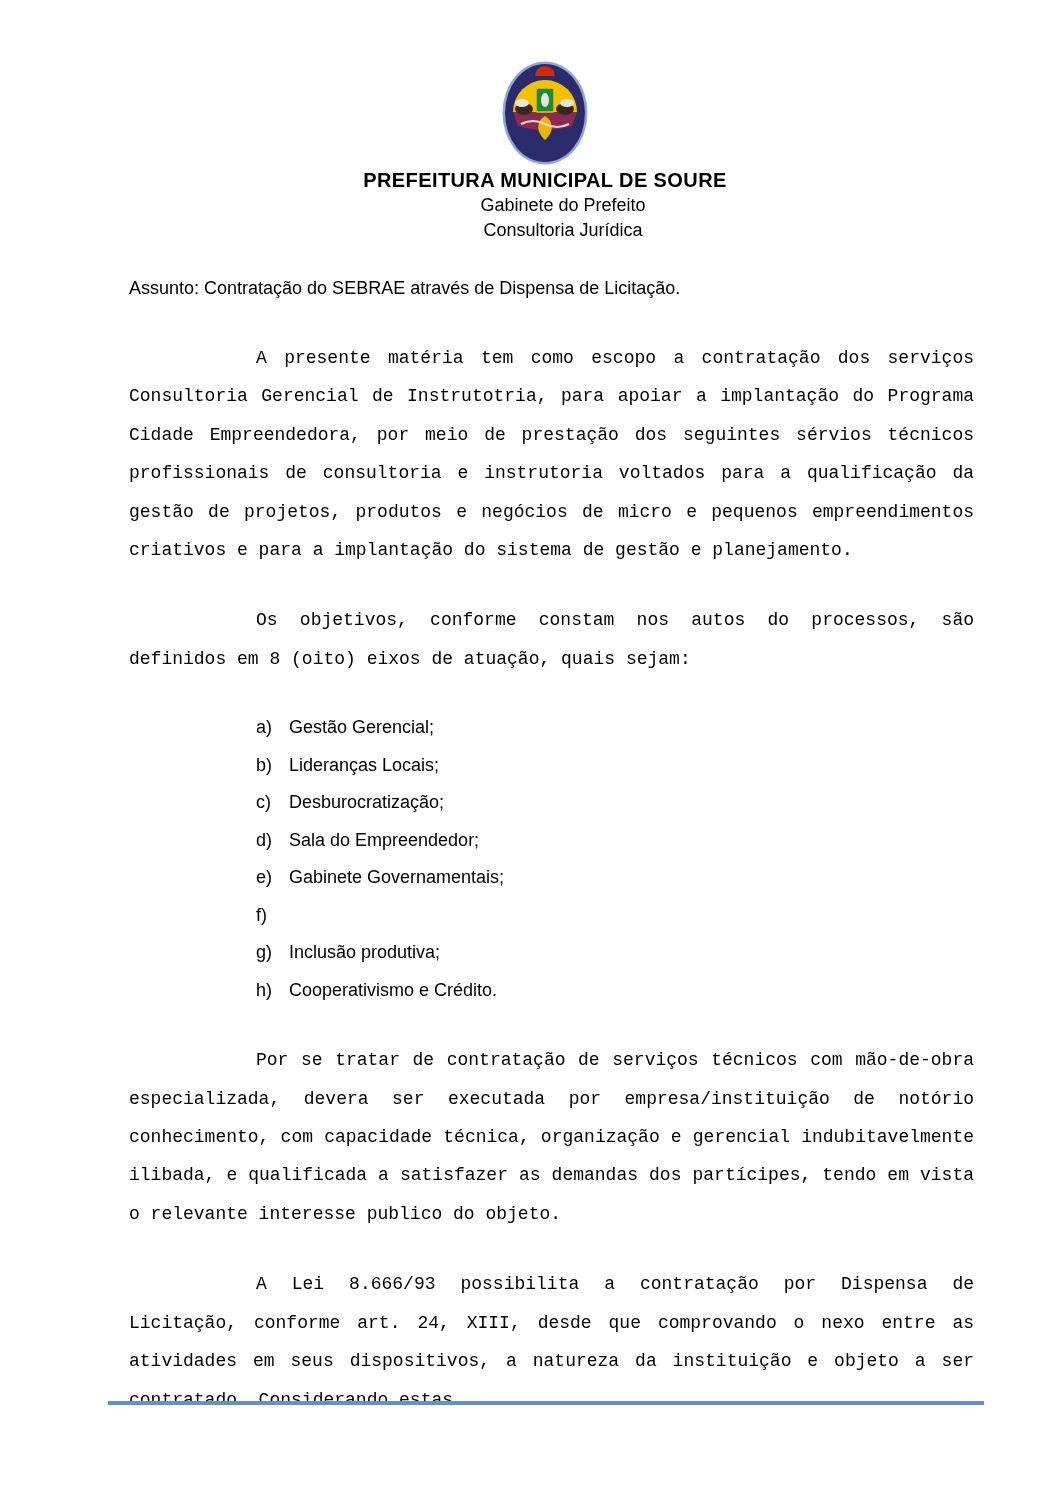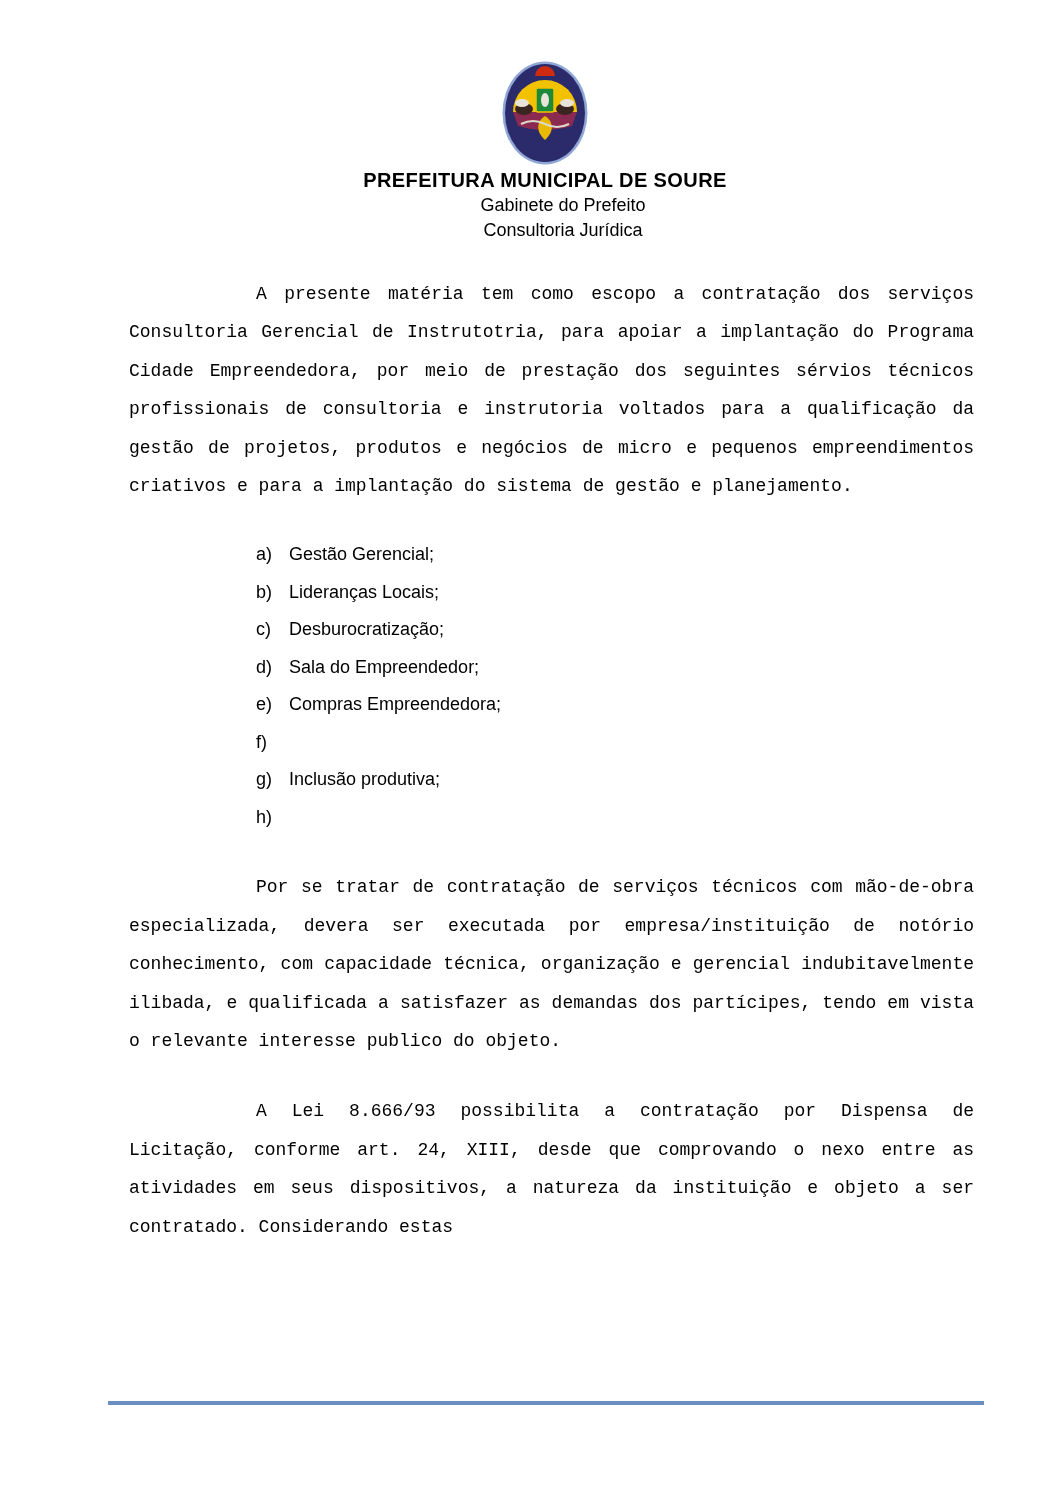--- a/index.html
+++ b/index.html
@@ -108,54 +108,57 @@
       <ellipse cx="44" cy="40" rx="4" ry="7" fill="#e8e4da"></ellipse>
       <path d="M 44 56 C 36 61 34 71 44 80 C 54 71 52 61 44 56 Z" fill="#e9b800"></path>
       <path d="M 20 64 Q 32 58 44 64 Q 56 70 68 64" stroke="#ddd8cc" fill="none" stroke-width="2"></path>
     </svg>
     <div class="org-title">PREFEITURA MUNICIPAL DE SOURE</div>
     <div class="org-sub">Gabinete do Prefeito</div>
     <div class="org-sub">Consultoria Jurídica</div>
   </div>
 
   <div class="content">
+    <div class="subject">Assunto: Contratação do SEBRAE através de Dispensa de Licitação.</div>
 
     <p class="para">A presente matéria tem como escopo a contratação dos serviços Consultoria Gerencial de Instrutotria, para apoiar a implantação do Programa Cidade Empreendedora, por meio de prestação dos seguintes sérvios técnicos profissionais de consultoria e instrutoria voltados para a qualificação da gestão de projetos, produtos e negócios de micro e pequenos empreendimentos criativos e para a implantação do sistema de gestão e planejamento.</p>
 
+    <p class="para">Os objetivos, conforme constam nos autos do processos, são definidos em 8 (oito) eixos de atuação, quais sejam:</p>
 
     <ul class="eixos-list">
       <li class="eixos-item">
         <span class="eixos-letter">a)</span>
         <span>Gestão Gerencial;</span>
       </li>
       <li class="eixos-item">
         <span class="eixos-letter">b)</span>
         <span>Lideranças Locais;</span>
       </li>
       <li class="eixos-item">
         <span class="eixos-letter">c)</span>
         <span>Desburocratização;</span>
       </li>
       <li class="eixos-item">
         <span class="eixos-letter">d)</span>
         <span>Sala do Empreendedor;</span>
       </li>
       <li class="eixos-item">
         <span class="eixos-letter">e)</span>
-        <span>Compras Empreendedora;</span>
+        <span>Gabinete Governamentais;</span>
       </li>
       <li class="eixos-item">
         <span class="eixos-letter">f)</span>
       </li>
       <li class="eixos-item">
         <span class="eixos-letter">g)</span>
         <span>Inclusão produtiva;</span>
       </li>
       <li class="eixos-item">
         <span class="eixos-letter">h)</span>
+        <span>Cooperativismo e Crédito.</span>
       </li>
     </ul>
 
     <p class="para">Por se tratar de contratação de serviços técnicos com mão-de-obra especializada, devera ser executada por empresa/instituição de notório conhecimento, com capacidade técnica, organização e gerencial indubitavelmente ilibada, e qualificada a satisfazer as demandas dos partícipes, tendo em vista o relevante interesse publico do objeto.</p>
 
     <p class="para">A Lei 8.666/93 possibilita a contratação por Dispensa de Licitação, conforme art. 24, XIII, desde que comprovando o nexo entre as atividades em seus dispositivos, a natureza da instituição e objeto a ser contratado. Considerando estas</p>
   </div>
 
   <div class="footer-rule" style="background: rgb(107, 143, 194);"></div>
 

